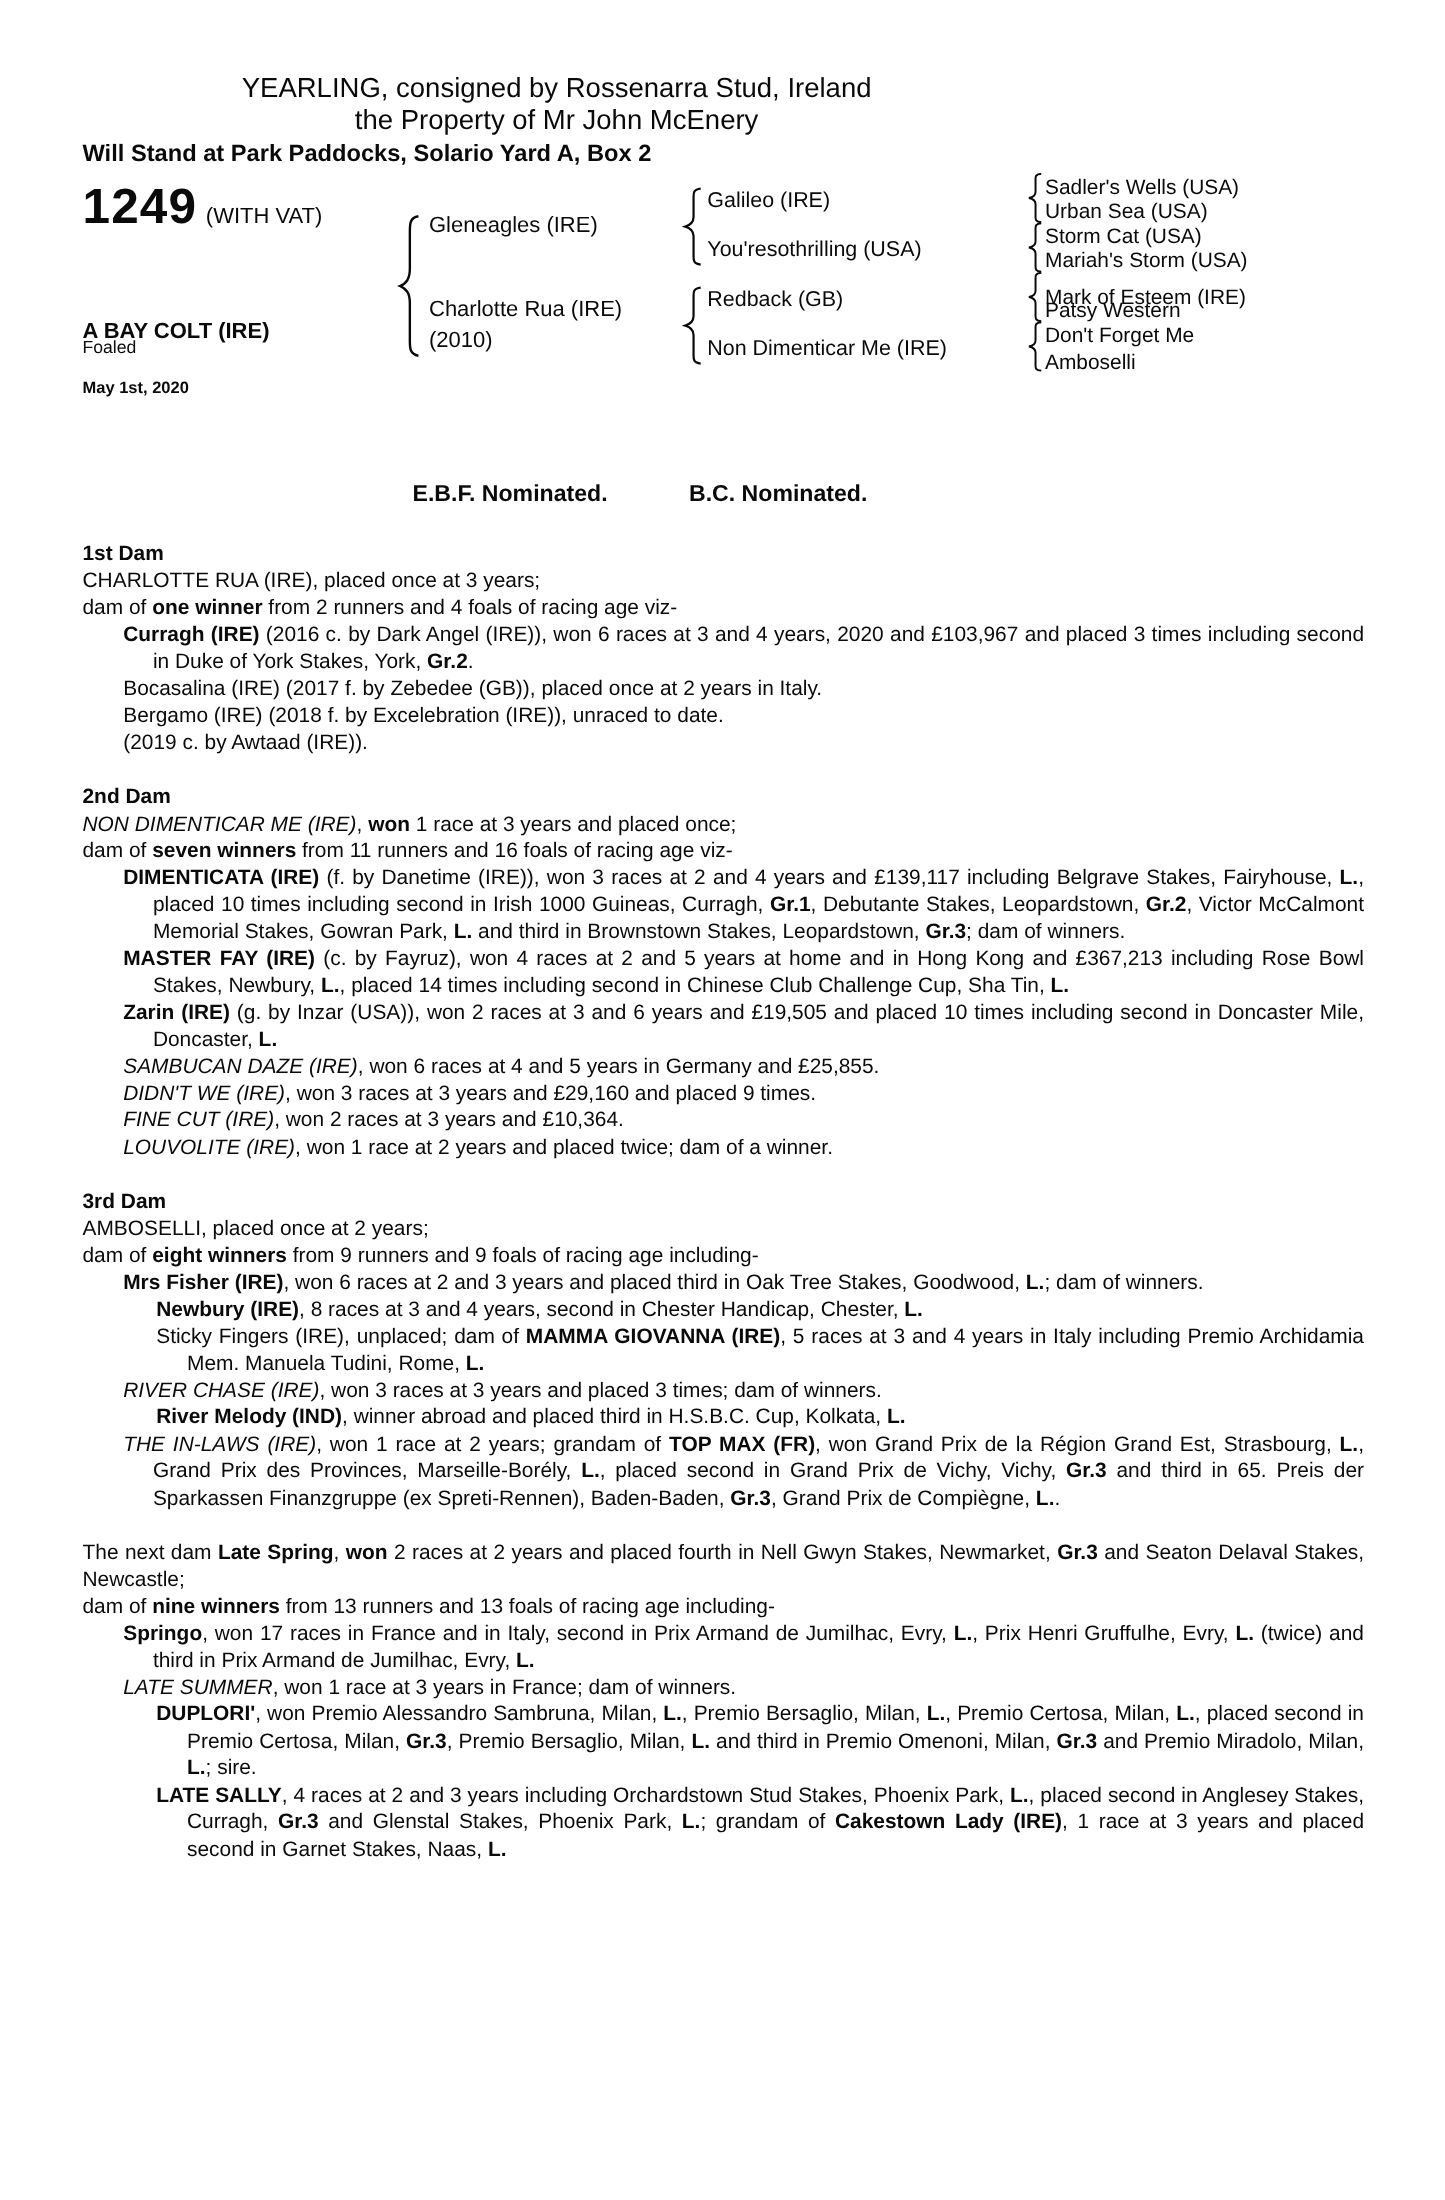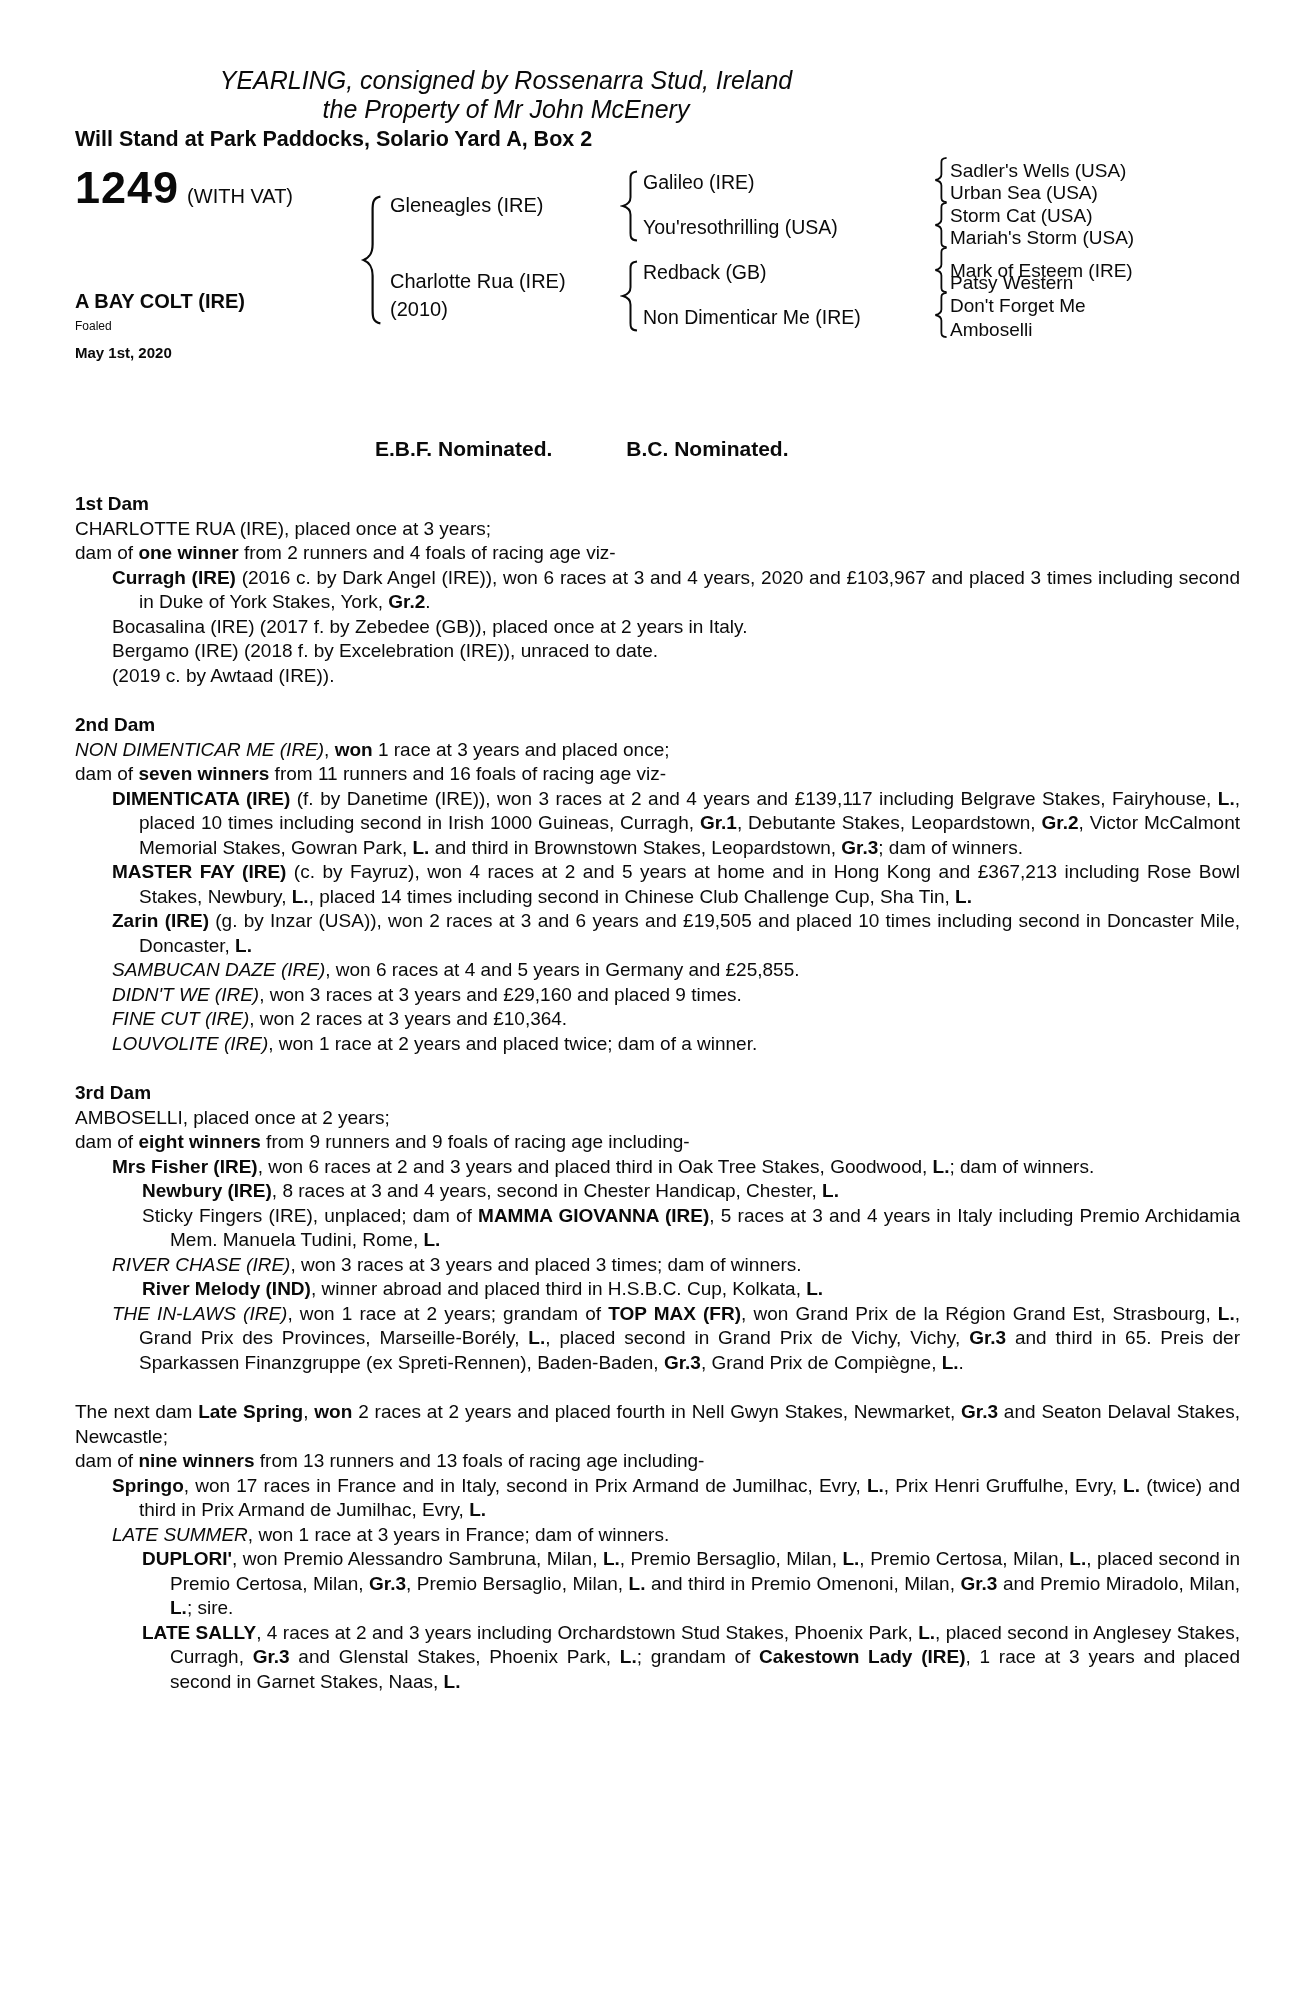--- a/index.html
+++ b/index.html
@@ -10,21 +10,20 @@
     margin:0 auto;
     font-family:"Liberation Sans", sans-serif;
     color:#0a0a0a;
     overflow:hidden;
   }
   
   .consign{
     margin:66px 0 0 75px;
     width:862px;
     text-align:center;
-    font-style:italic;
     font-size:25px;
     line-height:29px;
   }
   .stand{
     margin:3px 0 0 75px;
     font-weight:bold;
     font-size:21.5px;
     line-height:25px;
   }
   
@@ -33,21 +32,21 @@
     margin-left:75px;
     width:1170px;
     height:228px;
     margin-top:0px;
   }
   .pedigree .abs{position:absolute;white-space:nowrap;}
   .lot-line{left:0;top:10px;}
   .lot-number{font-size:45px;font-weight:bold;letter-spacing:1px;}
   .vat{font-size:20px;margin-left:8px;}
   .colt-desc{left:0;top:138px;font-size:20px;font-weight:bold;}
-  .foaled{left:0;top:167px;font-size:12px;}
+  .foaled{left:0;top:156px;font-size:16px;}
   .foaldate{left:0;top:192px;font-size:15px;font-weight:bold;}
   .gen1{font-size:20px;}
   .gen2{font-size:19.5px;}
   .gen3{font-size:19px;line-height:22px;}
   .brace svg{display:block;}
   
   .nominations{
     margin:56px 0 0 375px;
     font-weight:bold;
     font-size:21px;

